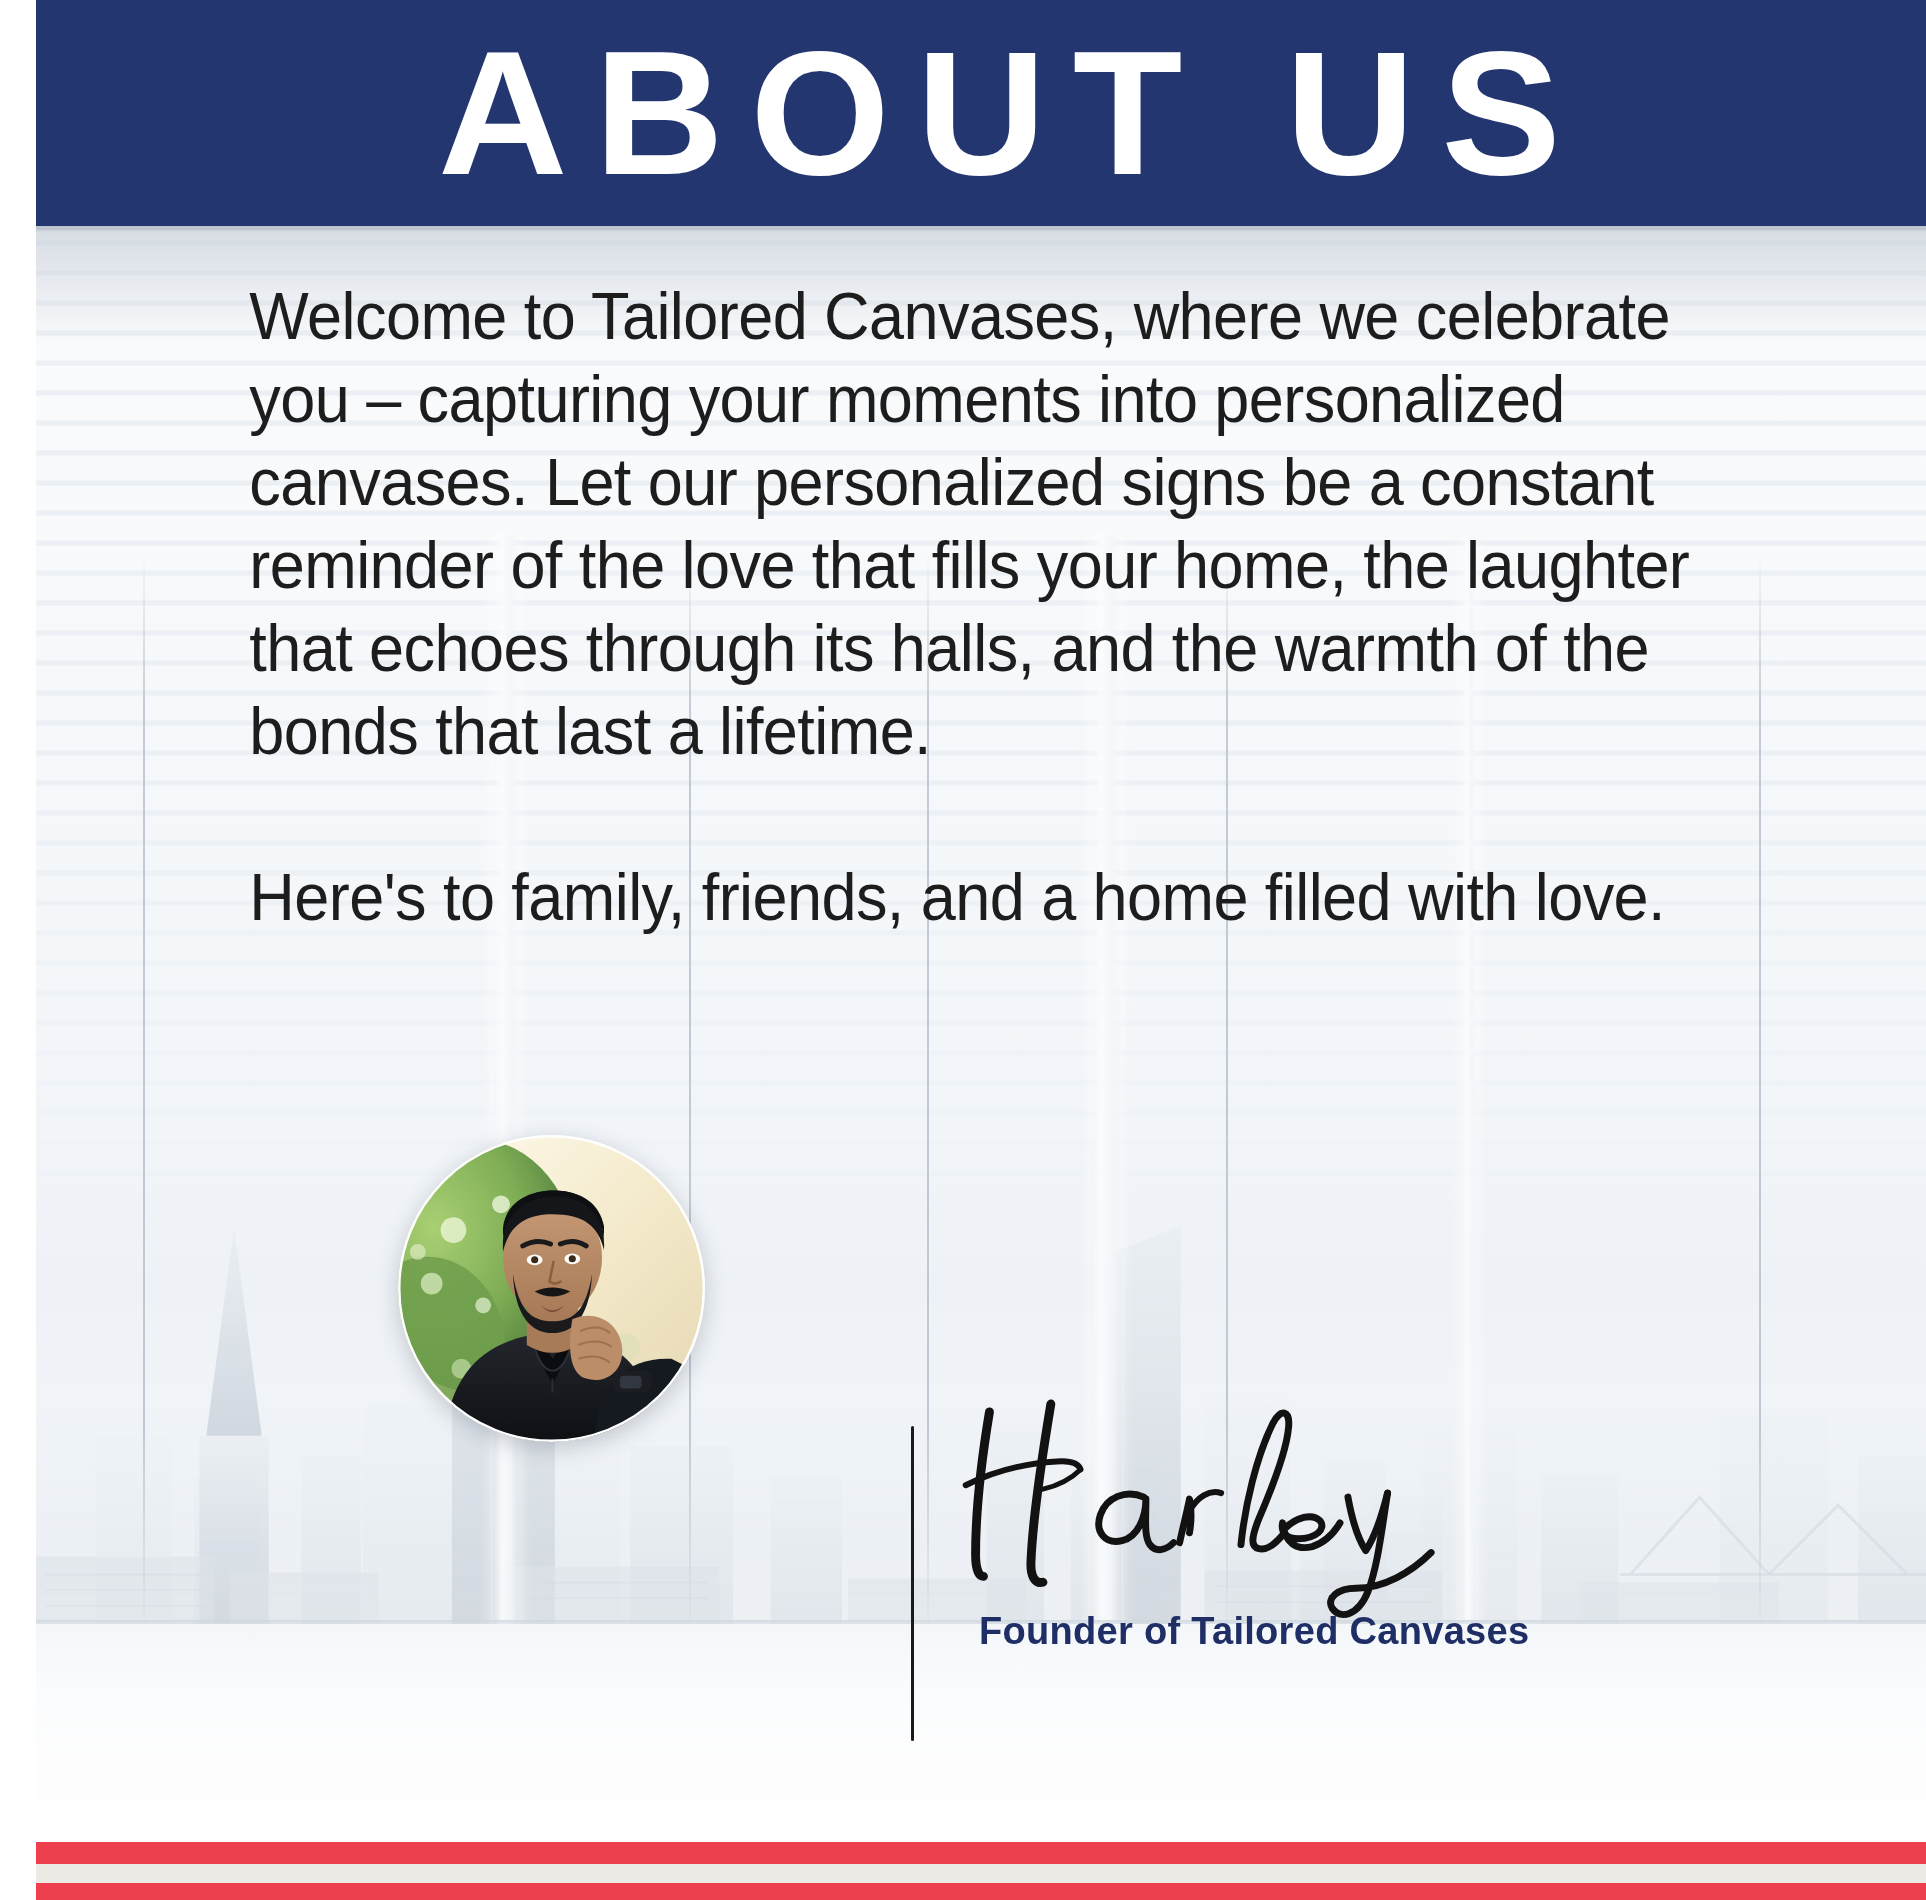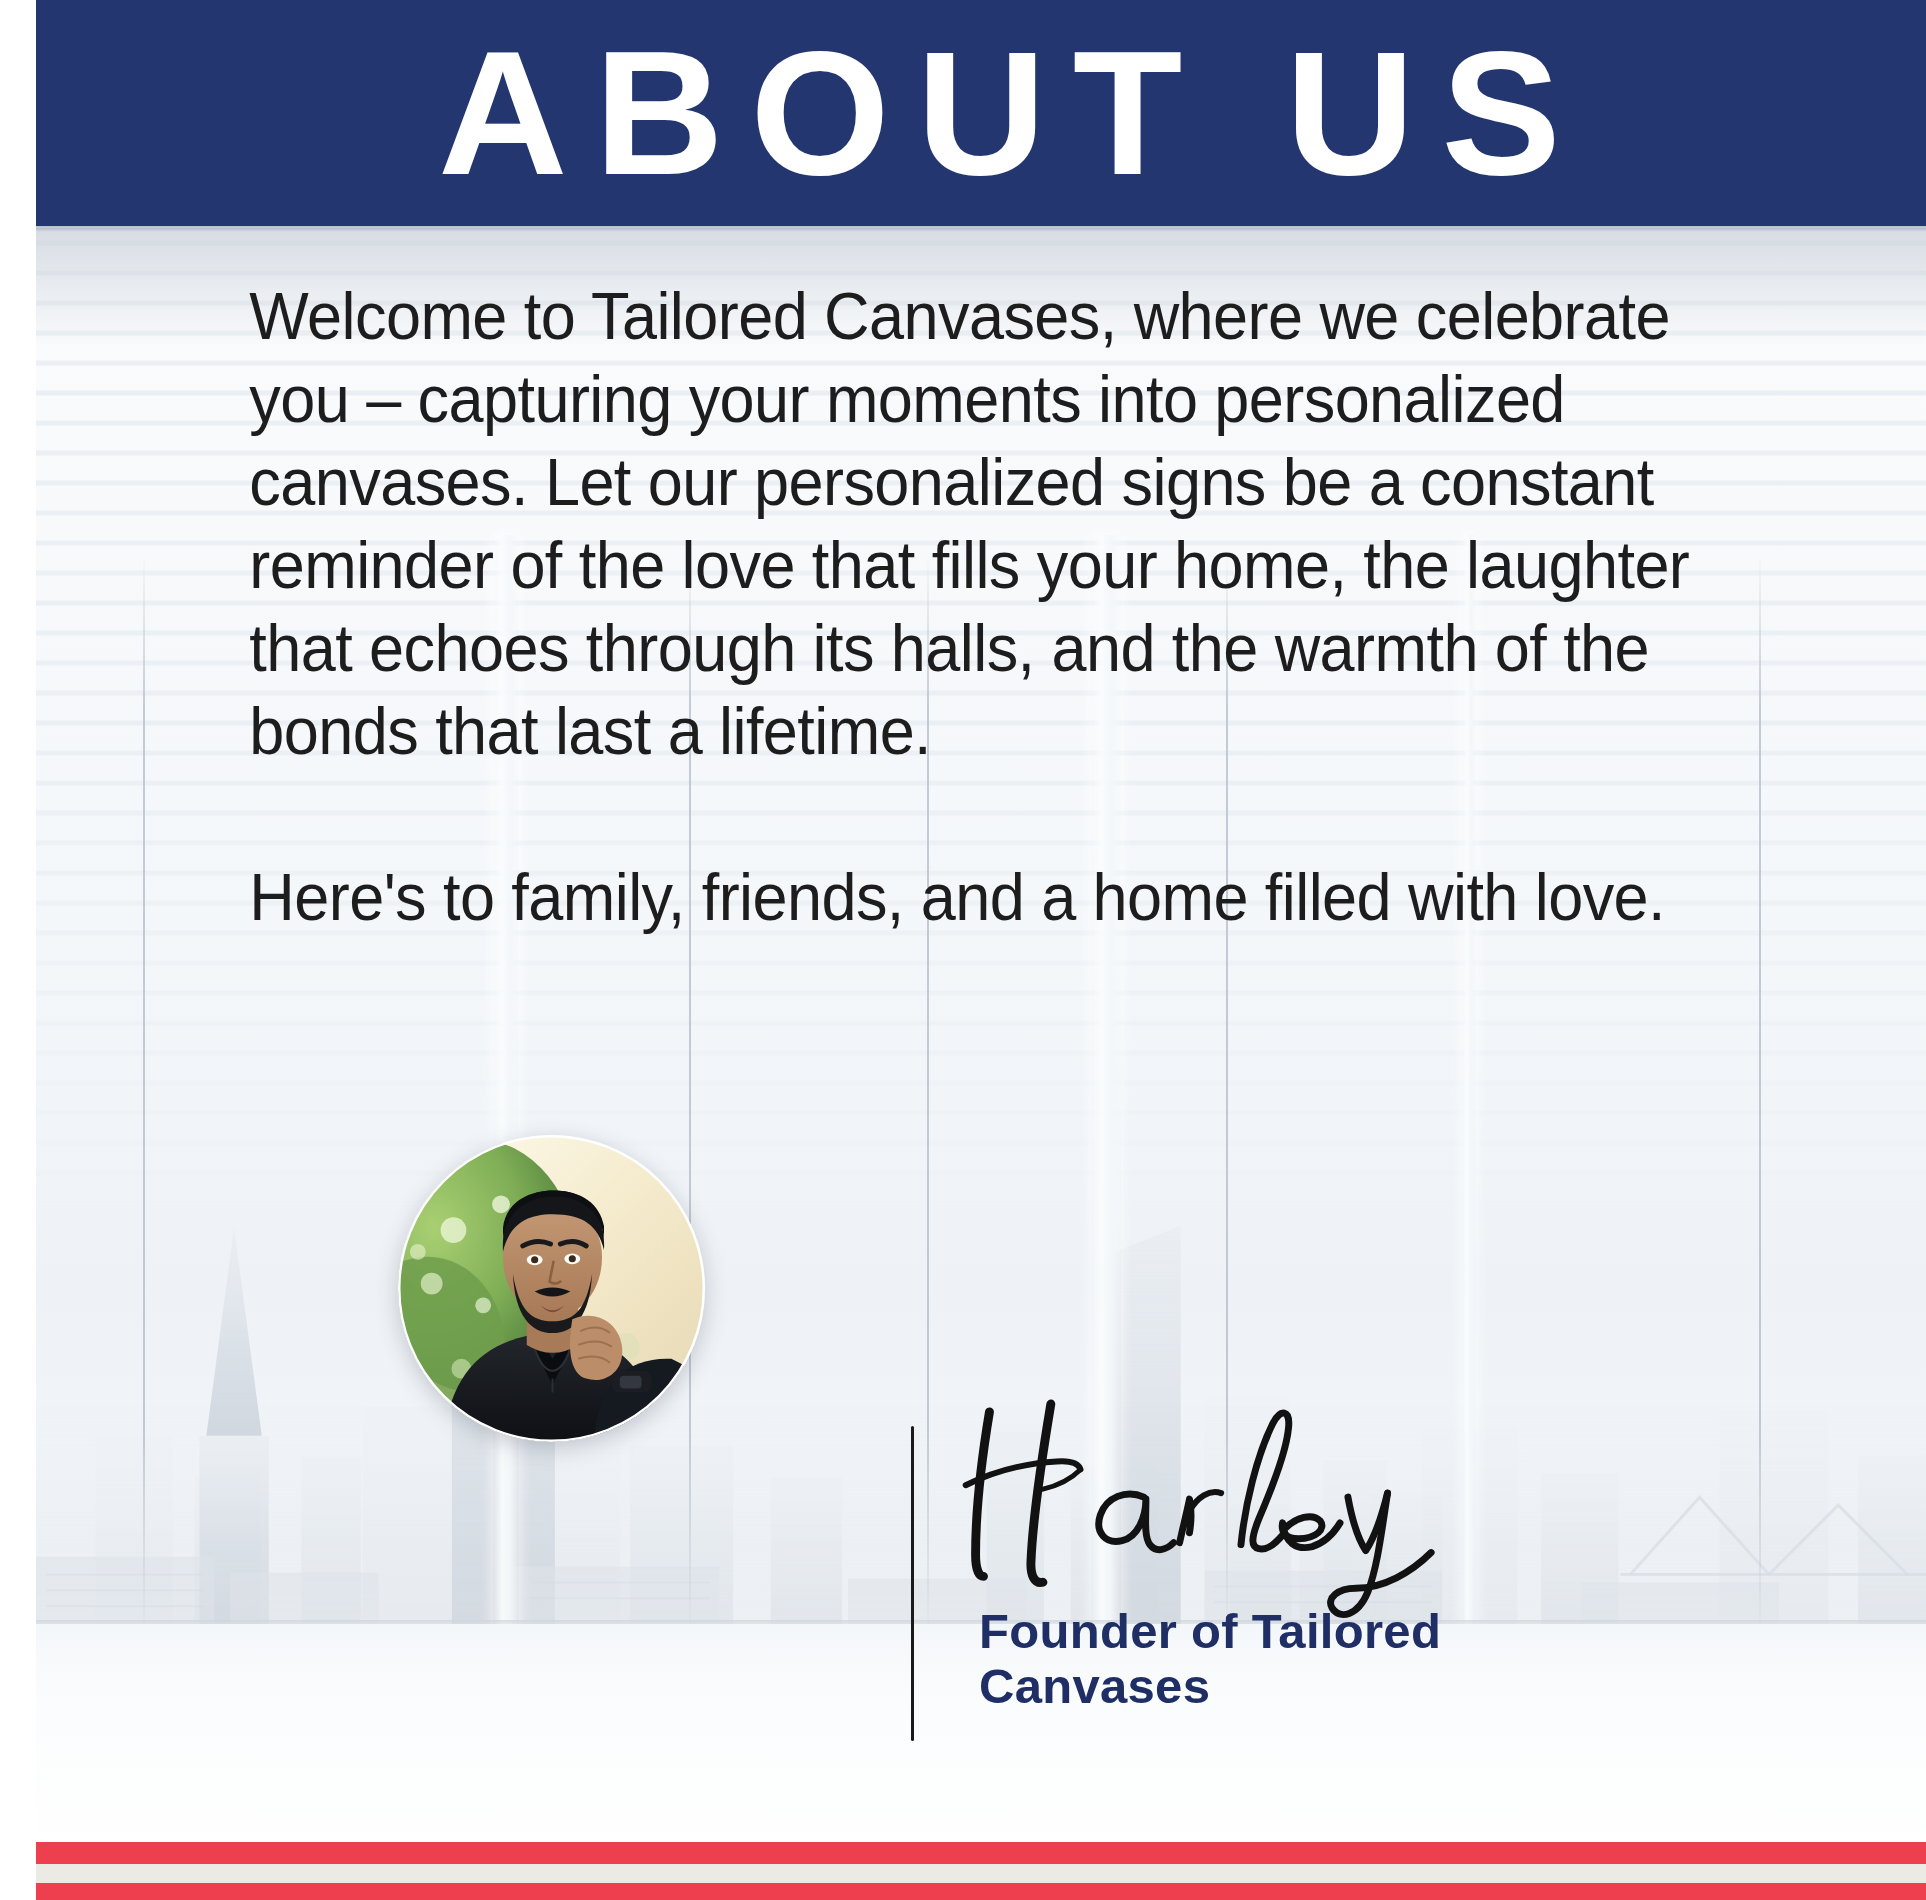--- a/index.html
+++ b/index.html
@@ -133,21 +133,21 @@
   .signature {
     position:absolute; left:896px; top:1394px; width:614px; height:228px;
     z-index:8; pointer-events:none;
   }
   .signature svg { display:block; width:100%; height:100%; }
 
   .founder-title {
     position:absolute; left:943px; top:1604px; width:614px;
     font-family:"Liberation Sans", sans-serif;
     font-weight:700;
-    font-size:49px;
+    font-size:38px;
     line-height:55px;
     color:#1f2f66;
     letter-spacing:0.3px;
     z-index:7;
   }
 
   
   .stripe { position:absolute; left:0; width:1927px; z-index:9; }
   .stripe-1 { top:1842px; height:22px; background:#ee3f4e; }
   .stripe-gap { top:1864px; height:19px; background:#eceae4; }

